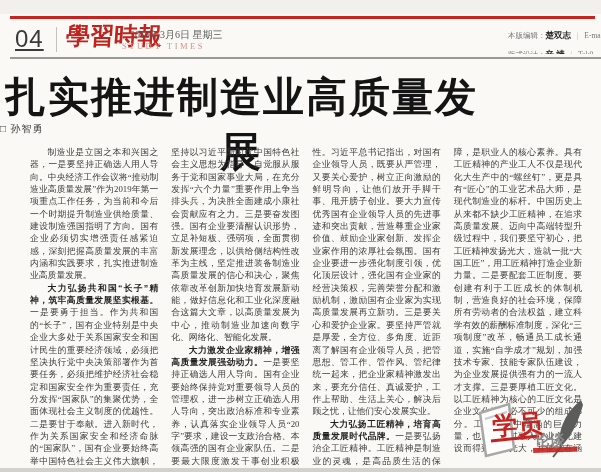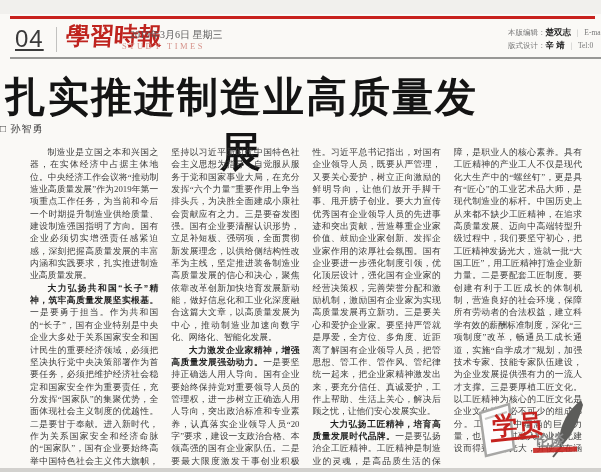--- a/index.html
+++ b/index.html
@@ -11,21 +11,21 @@
   .edge-top{position:absolute;left:0;top:0;width:601px;height:14px;background:#f1f0ed;}
   .top-rule{position:absolute;left:10px;right:6px;top:16px;height:3px;background:#c8221e;}
   .pagenum{position:absolute;left:15px;top:25px;font-size:24px;color:#3a3a3a;
     font-family:"Liberation Sans",sans-serif;letter-spacing:1px;text-decoration:underline;}
   .vdiv{position:absolute;left:56px;top:27px;width:1px;height:25px;background:#c2c2c0;}
   .masthead-logo{position:absolute;left:66px;top:23px;font-size:24px;line-height:26px;
     color:#bf231e;font-weight:bold;font-family:"DejaVu Serif",serif;transform:skewX(-4deg);}
   .dateline{position:absolute;left:130px;top:28px;font-size:10px;color:#5a5a5a;}
   .engline{position:absolute;left:122px;top:41px;font-size:8.5px;color:#d6938b;letter-spacing:2.5px;}
   .editors{position:absolute;left:508px;top:26px;width:93px;height:28px;overflow:hidden;
-    font-size:7.5px;line-height:13px;color:#777;white-space:nowrap;}
+    font-size:7.5px;line-height:18px;color:#777;white-space:nowrap;}
   .editors b{color:#262626;font-size:8.5px;font-weight:bold;}
   .editors .bar{color:#bbb;margin:0 3px;}
   .header-rule{position:absolute;left:10px;right:0;top:57px;height:2px;background:#989896;}
   .headline{position:absolute;left:0;top:70px;width:483px;text-align:center;
     font-family:"Liberation Sans",sans-serif;font-weight:900;font-size:41px;
     color:#141414;letter-spacing:2px;}
   .byline{position:absolute;left:0;top:122px;width:601px;
     font-size:10px;color:#3f3f3f;letter-spacing:1px;}
   .body-cols{position:absolute;left:30px;top:146px;width:552px;height:322px;
     column-count:4;column-gap:13px;column-fill:auto;overflow:hidden;
@@ -51,21 +51,21 @@
   <div><span>本版编辑：</span><b>楚双志</b><span class="bar">｜</span><span>E-ma</span></div>
   <div><span>版式设计：</span><b>辛  靖</b><span class="bar">｜</span><span>Tel:0</span></div>
 </div>
 
 <div class="header-rule"></div>
 
 <h1 class="headline" style="margin:0;">扎实推进制造业高质量发展</h1>
 <div class="byline">□ 孙智勇</div>
 
 <div class="body-cols">
-  <p><span class="lead"></span><span class="ptext">制造业是立国之本和兴国之器，在实体经济中占据主体地位。中央经济工作会议将“推动制造业高质量发展”作为2019年第一项重点工作任务，为当前和今后一个时期提升制造业供给质量、建设制造强国指明了方向。国有企业必须切实增强责任感紧迫感，深刻把握高质量发展的丰富内涵和实践要求，扎实推进制造业高质量发展。</span></p>
+  <p><span class="lead"></span><span class="ptext">制造业是立国之本和兴国之器，一是要坚持正确选人用人导向。中央经济工作会议将“推动制造业高质量发展”作为2019年第一项重点工作任务，为当前和今后一个时期提升制造业供给质量、建设制造强国指明了方向。国有企业必须切实增强责任感紧迫感，深刻把握高质量发展的丰富内涵和实践要求，扎实推进制造业高质量发展。</span></p>
 
   <p><span class="lead">大力弘扬共和国“长子”精神，筑牢高质量发展坚实根基。</span><span class="ptext">一是要勇于担当。作为共和国的“长子”，国有企业特别是中央企业大多处于关系国家安全和国计民生的重要经济领域，必须把坚决执行党中央决策部署作为首要任务，必须把维护经济社会稳定和国家安全作为重要责任，充分发挥“国家队”的集聚优势，全面体现社会主义制度的优越性。二是要甘于奉献。进入新时代，作为关系国家安全和经济命脉的“国家队”，国有企业要始终高举中国特色社会主义伟大旗帜，坚持以习近平新时代中国特色社会主义思想为指导，自觉服从服务于党和国家事业大局，在充分发挥“六个力量”重要作用上争当排头兵，为决胜全面建成小康社会贡献应有之力。三是要奋发图强。国有企业要清醒认识形势，立足补短板、强弱项，全面贯彻新发展理念，以供给侧结构性改革为主线，坚定推进装备制造业高质量发展的信心和决心，聚焦依靠改革创新加快培育发展新动能，做好信息化和工业化深度融合这篇大文章，以高质量发展为中心，推动制造业加速向数字化、网络化、智能化发展。</span></p>
 
   <p><span class="lead">大力激发企业家精神，增强高质量发展强劲动力。</span><span class="ptext">一是要坚持正确选人用人导向。国有企业要始终保持党对重要领导人员的管理权，进一步树立正确选人用人导向，突出政治标准和专业素养，认真落实企业领导人员“20字”要求，建设一支政治合格、本领高强的国有企业家队伍。二是要最大限度激发干事创业积极性。习近平总书记指出，对国有企业领导人员，既要从严管理，又要关心爱护，树立正向激励的鲜明导向，让他们放开手脚干事、甩开膀子创业。要大力宣传优秀国有企业领导人员的先进事迹和突出贡献，营造尊重企业家价值、鼓励企业家创新、发挥企业家作用的浓厚社会氛围。国有企业要进一步强化制度引领，优化顶层设计，强化国有企业家的经营决策权，完善荣誉分配和激励机制，激励国有企业家为实现高质量发展再立新功。三是要关心和爱护企业家。要坚持严管就是厚爱，全方位、多角度、近距离了解国有企业领导人员，把管思想、管工作、管作风、管纪律统一起来，把企业家精神激发出来，要充分信任、真诚爱护，工作上帮助、生活上关心，解决后顾之忧，让他们安心发展实业。</span></p>
 
   <p><span class="lead">大力弘扬工匠精神，培育高质量发展时代品牌。</span><span class="ptext">一是要弘扬治企工匠精神。工匠精神是制造业的灵魂，是高品质生活的保障，是职业人的核心素养。具有工匠精神的产业工人不仅是现代化大生产中的“螺丝钉”，更是具有“匠心”的工业艺术品大师，是现代制造业的标杆。中国历史上从来都不缺少工匠精神，在追求高质量发展、迈向中高端转型升级过程中，我们要坚守初心，把工匠精神发扬光大，造就一批“大国工匠”，用工匠精神打造企业新力量。二是要配套工匠制度。要创建有利于工匠成长的体制机制，营造良好的社会环境，保障所有劳动者的合法权益，建立科学有效的薪酬标准制度，深化“三项制度”改革，畅通员工成长通道，实施“自学成才”规划，加强技术专家、技能专家队伍建设，为企业发展提供强有力的一流人才支撑。三是要厚植工匠文化。以工匠精神为核心的工匠文化是企业文化建设必不可少的组成部分。工匠精神中蕴涵的巨大力量，也需要通过融入企业文化建设而得到发扬光大，并使之在涵养员工精神、推动企业发展中得到鉴证和释放。</span></p>
 </div>
 
 <div class="stamp">
   <svg width="120" height="66" viewBox="0 0 120 66">

